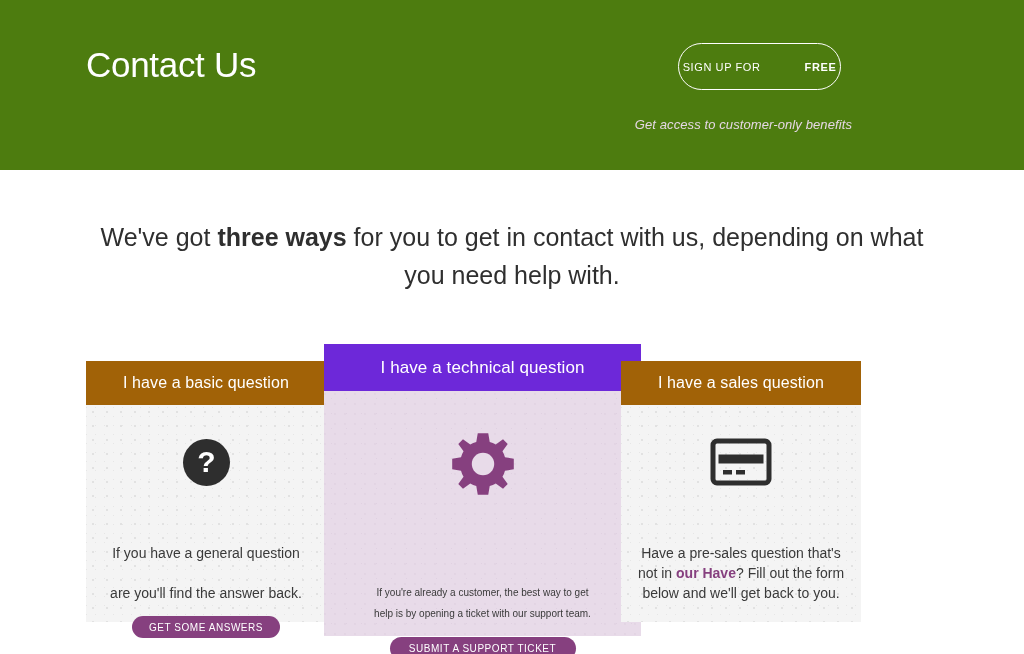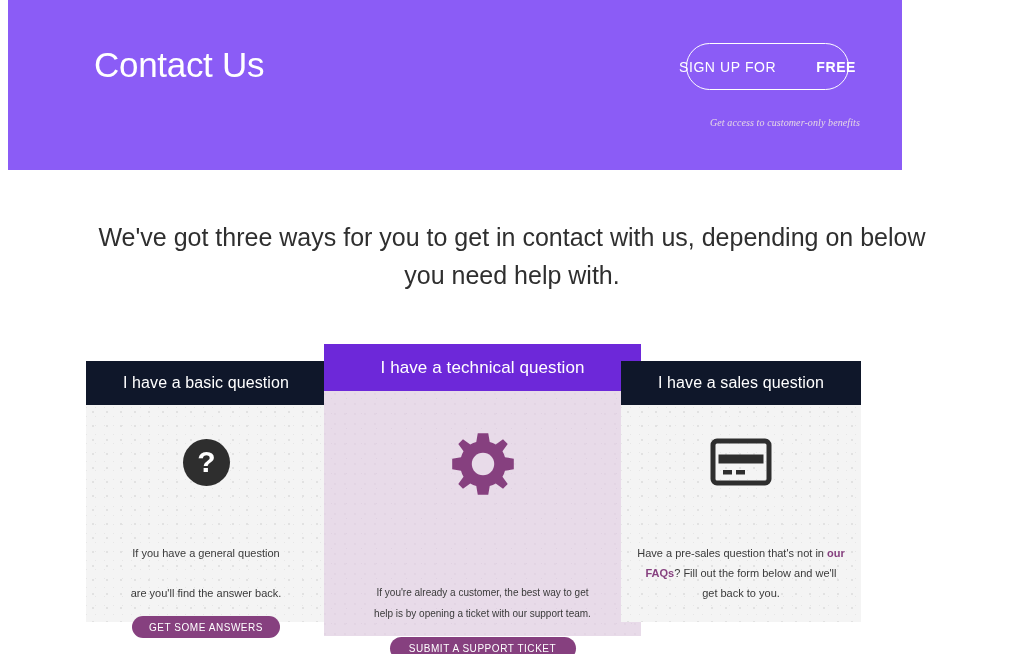--- a/index.html
+++ b/index.html
@@ -9,24 +9,24 @@
     height: 654px;
     overflow: hidden;
     background: #ffffff;
     font-family: "Liberation Sans", sans-serif;
     -webkit-font-smoothing: antialiased;
   }
 
   
   .site-header {
     position: absolute;
-    left: 8px; top: 0;
-    width: 894px;
+    left: 0; top: 0;
+    width: 1024px;
     height: 170px;
-    background: #8b5cf6;
+    background: #4d7c0f;
   }
 
   .page-title {
     position: absolute;
     left: 86px;
     top: 44px;
     font-size: 35px;
     font-weight: 400;
     color: #ffffff;
     letter-spacing: -0.3px;
@@ -37,58 +37,57 @@
     position: absolute;
     left: 678px;
     top: 43px;
     width: 163px;
     height: 47px;
     border: 1.6px solid #ffffff;
     border-radius: 26px;
     background: transparent;
     color: #ffffff;
     font-family: "Liberation Sans", sans-serif;
-    font-size: 14px;
+    font-size: 11px;
     letter-spacing: 0.6px;
     cursor: pointer;
     display: flex;
     align-items: center;
     justify-content: center;
     white-space: nowrap;
   }
   .signup-btn .strong { font-weight: bold; margin-left: 40px; }
   .signup-btn .lite { font-weight: 400; }
   .signup-btn .sp { display: inline-block; width: 4px; }
 
   .header-tagline {
     position: absolute;
     left: 560px;
     top: 117px;
     width: 292px;
     text-align: right;
-    font-size: 10px;
+    font-size: 13px;
     font-style: italic;
     color: #e6d8e5;
     letter-spacing: 0.1px;
-    font-family: Liberation Serif, serif;
   }
 
   
   .intro {
     position: absolute;
     left: 84px;
     top: 218px;
     width: 856px;
     text-align: center;
     font-size: 25px;
     line-height: 38px;
     color: #2f2f2f;
     font-weight: 400;
   }
-  .intro b { font-weight: normal; }
+  .intro b { font-weight: bold; }
 
   
   .cards-area {
     position: absolute;
     left: 0;
     top: 0;
     width: 1024px;
     height: 654px;
   }
 
@@ -128,21 +127,21 @@
     background-position: 0 0, 6px 8px;
   }
 
   
   .card-side { top: 361px; width: 240px; height: 261px; }
   #card-basic { left: 86px; }
   #card-sales { left: 621px; }
 
   .card-side .card-head {
     height: 44px;
-    background: #0f172a;
+    background: #a16207;
     font-size: 16px;
     font-weight: 400;
     letter-spacing: 0.1px;
   }
   .card-side .card-body { height: 217px; }
 
   
   #card-technical {
     left: 324px;
     top: 344px;
@@ -175,21 +174,21 @@
     width: 47px; height: 47px;
     border-radius: 50%;
     background: #2e2e2e;
     position: relative;
   }
 
   
   .blurb {
     position: absolute;
     left: 0; width: 100%;
-    font-size: 11px;
+    font-size: 14px;
     line-height: 20px;
     color: #3a3a3a;
     padding: 0 16px;
   }
   .card-side .blurb { top: 138px; }
   #card-technical .blurb { top: 192px; padding: 0 18px; font-size: 10px; line-height: 20.5px; }
   .blurb a,
   .blurb .lnk {
     color: #86407f;
     font-weight: bold;
@@ -230,21 +229,21 @@
   <button class="signup-btn">
     <span class="lite">SIGN UP FOR</span>
     <span class="sp"></span>
     <span class="strong">FREE</span>
   </button>
 
   <div class="header-tagline">Get access to customer-only benefits</div>
 </div>
 
 <div class="intro">
-  <span>We've got </span><b>three ways</b><span> for you to get in contact with us, depending on below you need help with.</span>
+  <span>We've got </span><b>three ways</b><span> for you to get in contact with us, depending on what you need help with.</span>
 </div>
 
 <div class="cards-area">
 
   <div class="card card-side" id="card-basic">
     <div class="card-head">I have a basic question</div>
     <div class="card-body tex-dots">
 
       <div class="icon-slot">
         <div class="qmark">
@@ -291,19 +290,19 @@
       <div class="icon-slot">
         <svg width="62" height="50" viewBox="0 0 62 50" aria-hidden="true">
           <rect x="3" y="4" width="56" height="42" rx="4" ry="4" fill="none" stroke="#2e2e2e" stroke-width="5"></rect>
           <rect x="8.5" y="17.5" width="45" height="9" fill="#2e2e2e"></rect>
           <rect x="13" y="33" width="9" height="4.5" fill="#2e2e2e"></rect>
           <rect x="26" y="33" width="9" height="4.5" fill="#2e2e2e"></rect>
         </svg>
       </div>
 
       <div class="blurb">
-        <span>Have a pre-sales question that's not in </span><a href="#" class="lnk">our FAQs</a><span>? Fill out the form below and we'll get back to you.</span>
+        <span>Have a pre-sales question that's not in </span><a href="#" class="lnk">our Have</a><span>? Fill out the form below and we'll get back to you.</span>
       </div>
 
     </div>
   </div>
 
 </div>
 
 </body></html>

